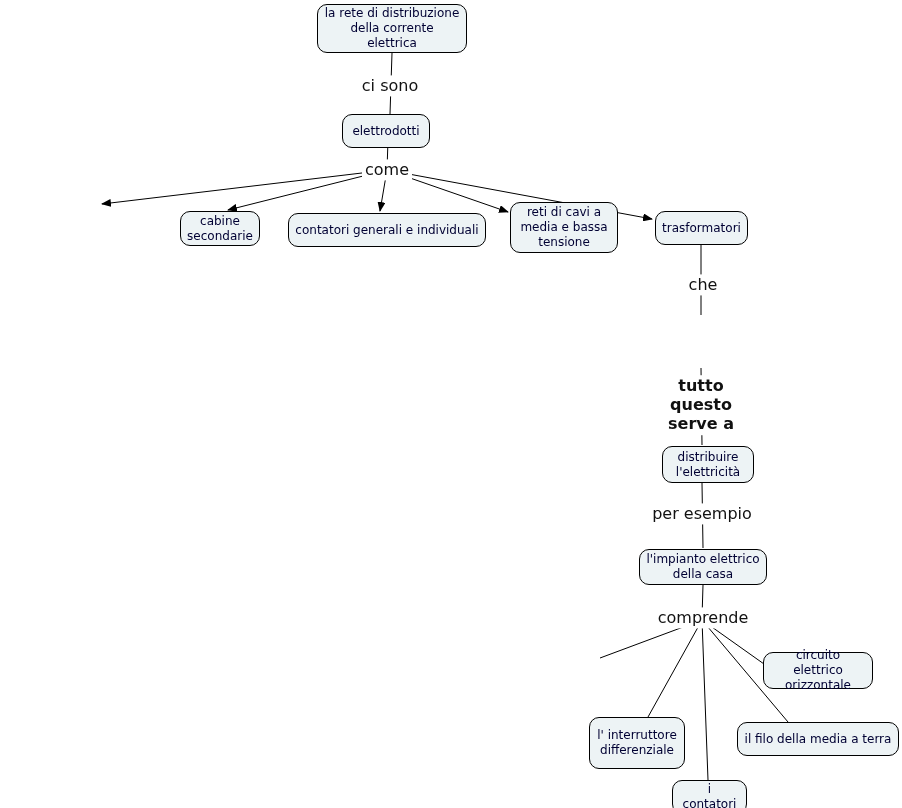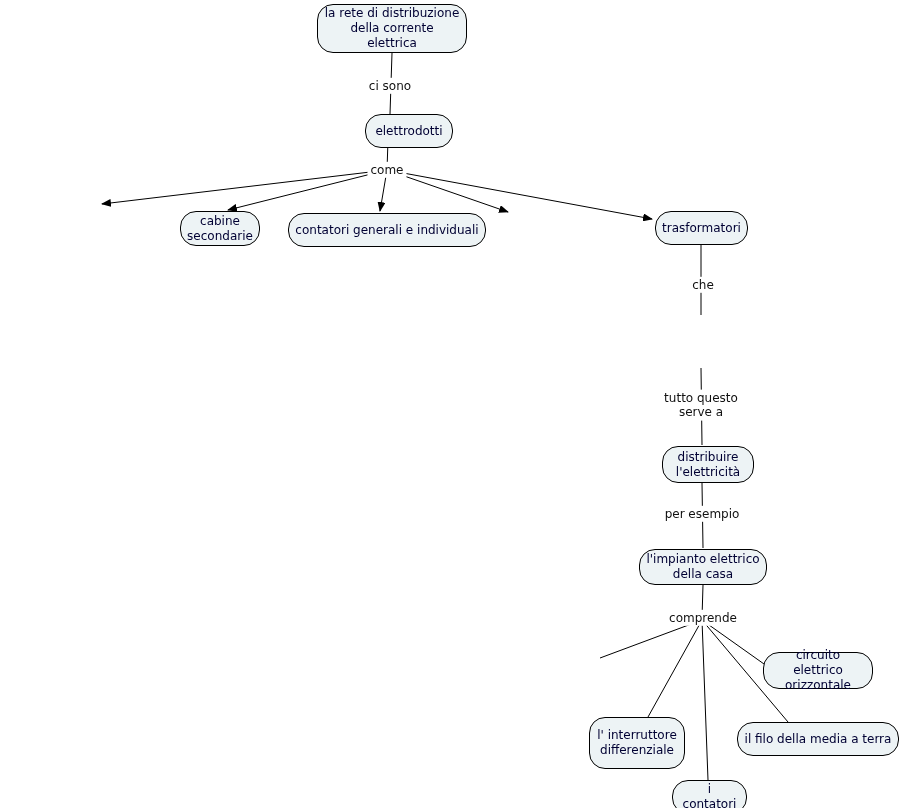--- a/index.html
+++ b/index.html
@@ -20,68 +20,68 @@
     left: 0;
     top: 0;
     z-index: 1;
   }
   .node {
     position: absolute;
     z-index: 2;
     box-sizing: border-box;
     background: #edf3f5;
     border: 1px solid #000000;
-    border-radius: 16px;
+    border-radius: 10px;
     color: #000033;
     font-size: 12px;
     line-height: 1.25;
     text-align: center;
     display: flex;
     align-items: center;
     justify-content: center;
     padding: 16px 6px;
     cursor: default;
   }
   .link-label {
     position: absolute;
     z-index: 2;
     transform: translate(-50%, -50%);
     background: #ffffff;
     color: #111111;
-    font-size: 12px;
+    font-size: 16px;
     line-height: 1.2;
     text-align: center;
     padding: 1px 3px;
     white-space: nowrap;
   }
   .link-label.wrap {
     white-space: normal;
     width: 85px;
   }
   
   #n-root            { left: 317px; top: 4px;   width: 150px; height: 49px; }
-  #n-elettrodotti    { left: 365px; top: 114px; width: 88px;  height: 28px; }
+  #n-elettrodotti    { left: 342px; top: 114px; width: 88px;  height: 28px; }
   #n-cabine-primaria { left: 2px;   top: 205px; width: 150px; height: 43px; }
   #n-cabine-secondarie { left: 180px; top: 211px; width: 80px; height: 35px; }
   #n-contatori-generali { left: 288px; top: 213px; width: 198px; height: 27px; }
   #n-reti-cavi       { left: 510px; top: 202px; width: 108px; height: 51px; }
   #n-trasformatori   { left: 655px; top: 211px; width: 93px;  height: 25px; }
   #n-abbassano       { left: 600px; top: 316px; width: 202px; height: 52px; }
   #n-distribuire     { left: 662px; top: 446px; width: 92px;  height: 37px; }
   #n-impianto        { left: 639px; top: 549px; width: 128px; height: 36px; }
   #n-int-generale    { left: 507px; top: 658px; width: 151px; height: 26px; }
   #n-circuito        { left: 763px; top: 652px; width: 110px; height: 37px; }
   #n-int-differenziale { left: 589px; top: 717px; width: 96px; height: 52px; }
   #n-filo-terra      { left: 737px; top: 722px; width: 162px; height: 26px; }
   #n-contatori       { left: 672px; top: 780px; width: 75px;  height: 25px; }
   
   #l-ci-sono     { left: 390px; top: 86px; }
   #l-come        { left: 387px; top: 170px; }
   #l-che         { left: 703px; top: 285px; }
-  #l-tutto       { left: 701px; top: 405px; }
+  #l-tutto       { left: 701px; top: 405px; font-weight: bold; }
   #l-per-esempio { left: 702px; top: 514px; }
   #l-comprende   { left: 703px; top: 618px; }
 </style>
 </head>
 <body>
 
 <div id="canvas">
 
   <svg id="connector-svg" width="902" height="808">
     <defs>
@@ -112,20 +112,21 @@
     <line x1="702" y1="620" x2="648" y2="717" stroke="#000" stroke-width="1"></line>
     <line x1="702" y1="620" x2="708" y2="780" stroke="#000" stroke-width="1"></line>
     <line x1="702" y1="620" x2="788" y2="722" stroke="#000" stroke-width="1"></line>
     <line x1="702" y1="620" x2="764" y2="664" stroke="#000" stroke-width="1"></line>
   </svg>
 
   <div class="node" id="n-root">la rete di distribuzione della corrente elettrica</div>
   <div class="node" id="n-elettrodotti">elettrodotti</div>
   <div class="node" id="n-cabine-secondarie">cabine secondarie</div>
   <div class="node" id="n-contatori-generali">contatori generali e individuali</div>
+  <div class="node" id="n-reti-cavi">reti di cavi a media e bassa tensione</div>
   <div class="node" id="n-trasformatori">trasformatori</div>
   <div class="node" id="n-distribuire">distribuire l'elettricità</div>
   <div class="node" id="n-impianto">l'impianto elettrico della casa</div>
   <div class="node" id="n-circuito">circuito elettrico orizzontale</div>
   <div class="node" id="n-int-differenziale">l' interruttore differenziale</div>
   <div class="node" id="n-filo-terra">il filo della media a terra</div>
   <div class="node" id="n-contatori">i contatori</div>
 
   <div class="link-label" id="l-ci-sono">ci sono</div>
   <div class="link-label" id="l-come">come</div>

